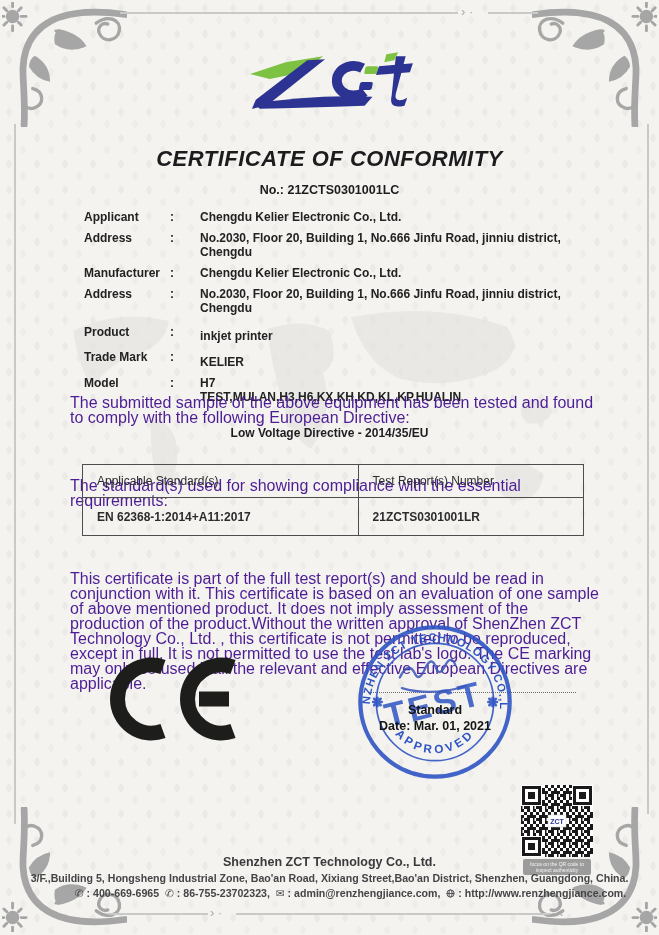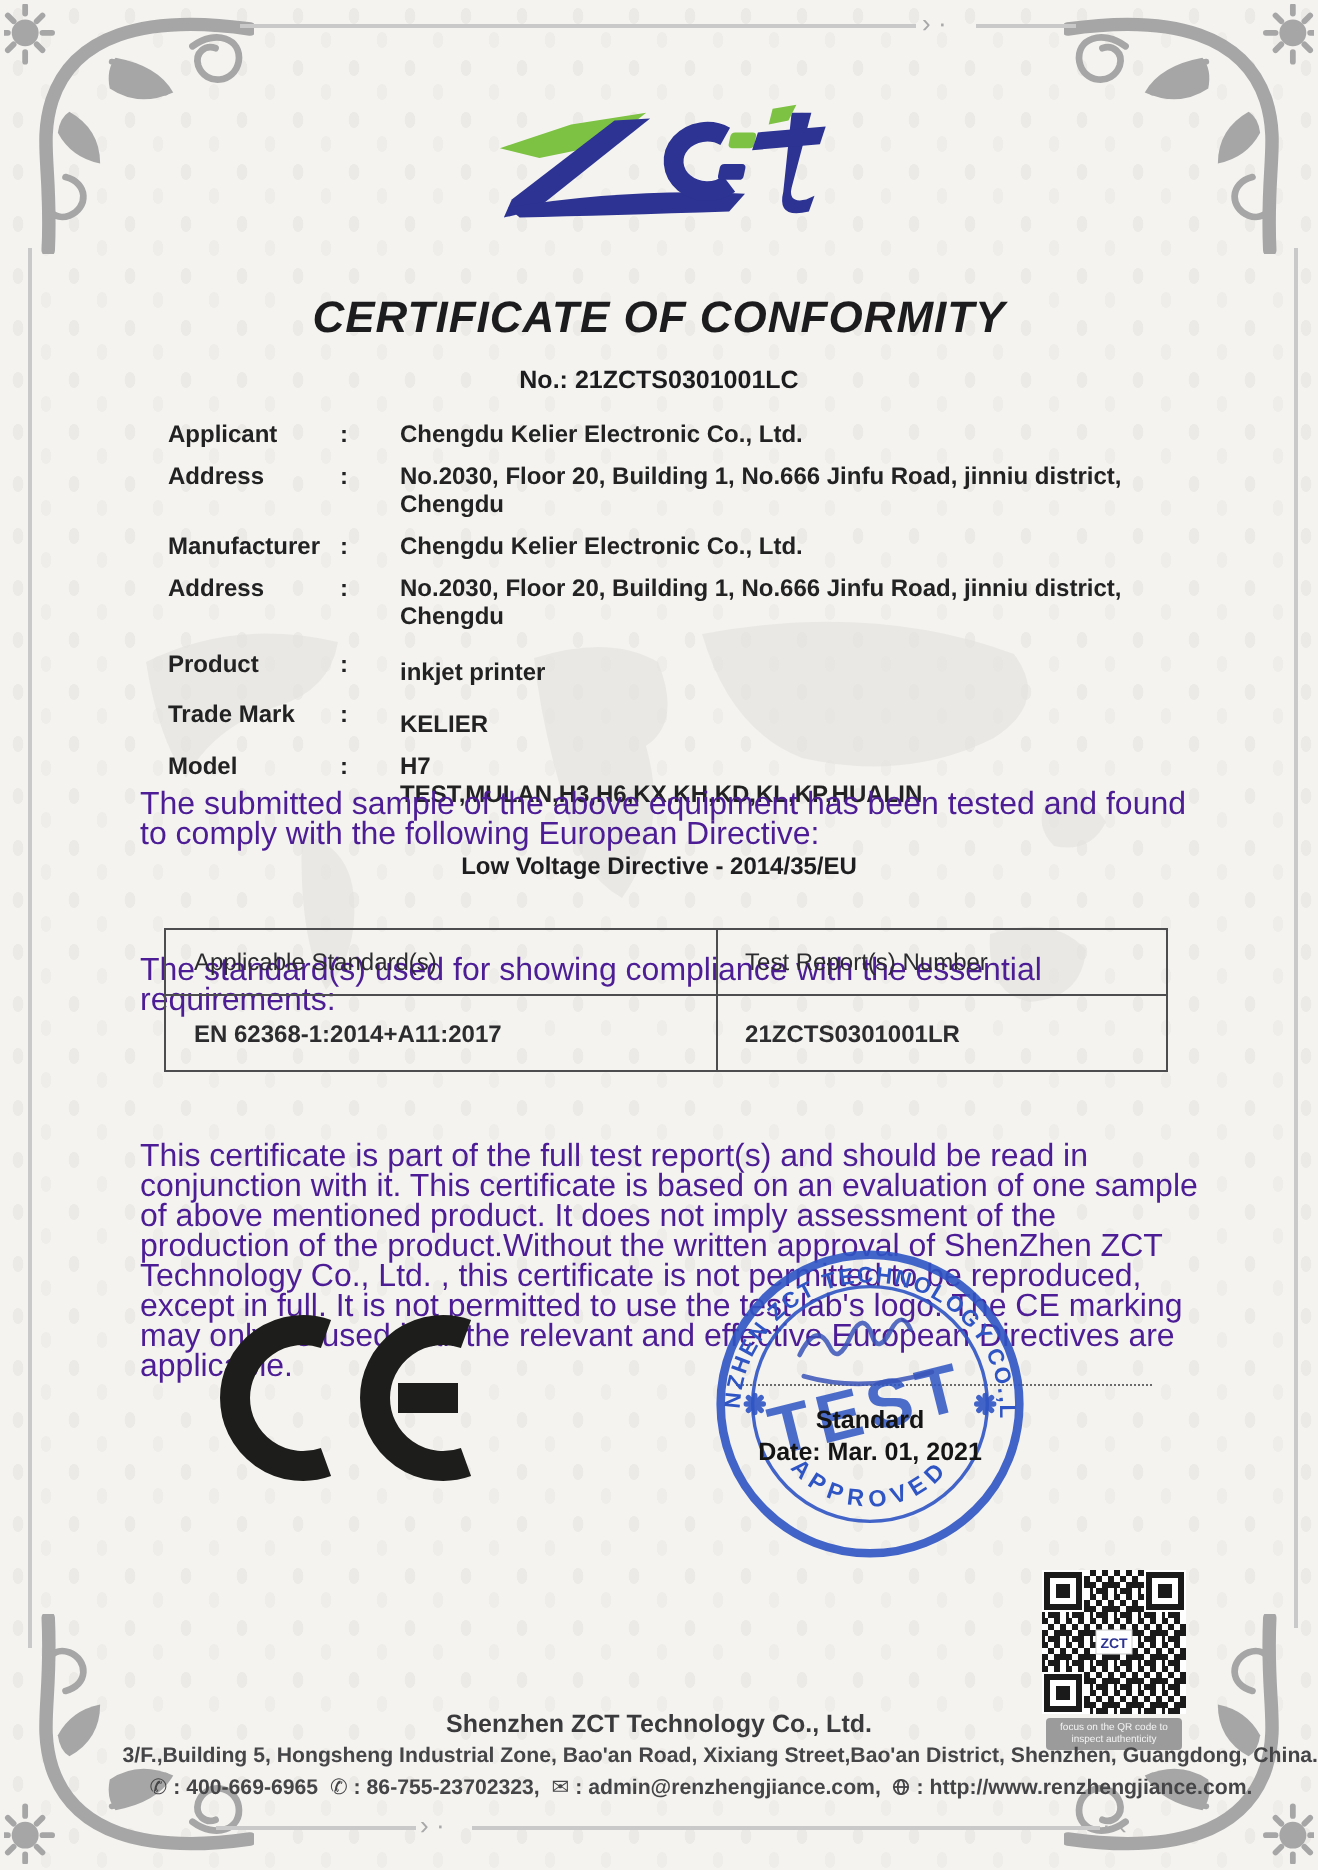--- a/index.html
+++ b/index.html
@@ -55,21 +55,21 @@
   
   .dotline{left:368px;top:692px;width:208px;border-top:1px dotted #6a6a6a;height:0;}
   .stamp{left:352px;top:622px;width:166px;height:160px;overflow:visible;}
   .signblock{left:347px;top:703px;width:176px;text-align:center;font-size:12.5px;font-weight:bold;color:#141414;line-height:15.5px;}
   
   .qr{left:521px;top:785px;width:72px;height:72px;}
   .qrcap{left:523px;top:859px;width:68px;background:#9b9b9b;border-radius:2px;color:#f4f4f4;
          font-size:5px;line-height:6px;text-align:center;padding:2px 0;}
   
   .f-company{left:0;right:0;top:855px;text-align:center;font-size:12.5px;font-weight:bold;color:#3a3a3c;}
-  .f-address{left:0;right:0;top:872px;text-align:right;font-size:10.6px;font-weight:bold;color:#454547;}
+  .f-address{left:0;right:0;top:872px;text-align:center;font-size:10.6px;font-weight:bold;color:#454547;}
   .f-contact{left:0;right:0;top:887px;text-align:center;font-size:10.6px;font-weight:bold;color:#454547;padding-left:42px;}
   .f-contact .ic{display:inline-block;color:#454547;font-weight:normal;}
   .globe{display:inline-block;width:9px;height:9px;vertical-align:-1px;}
 </style>
 </head>
 <body>
 
 <svg width="0" height="0" style="position:absolute" aria-hidden="true">
   <defs>
     <symbol id="corner" viewBox="0 0 130 130" overflow="visible">

